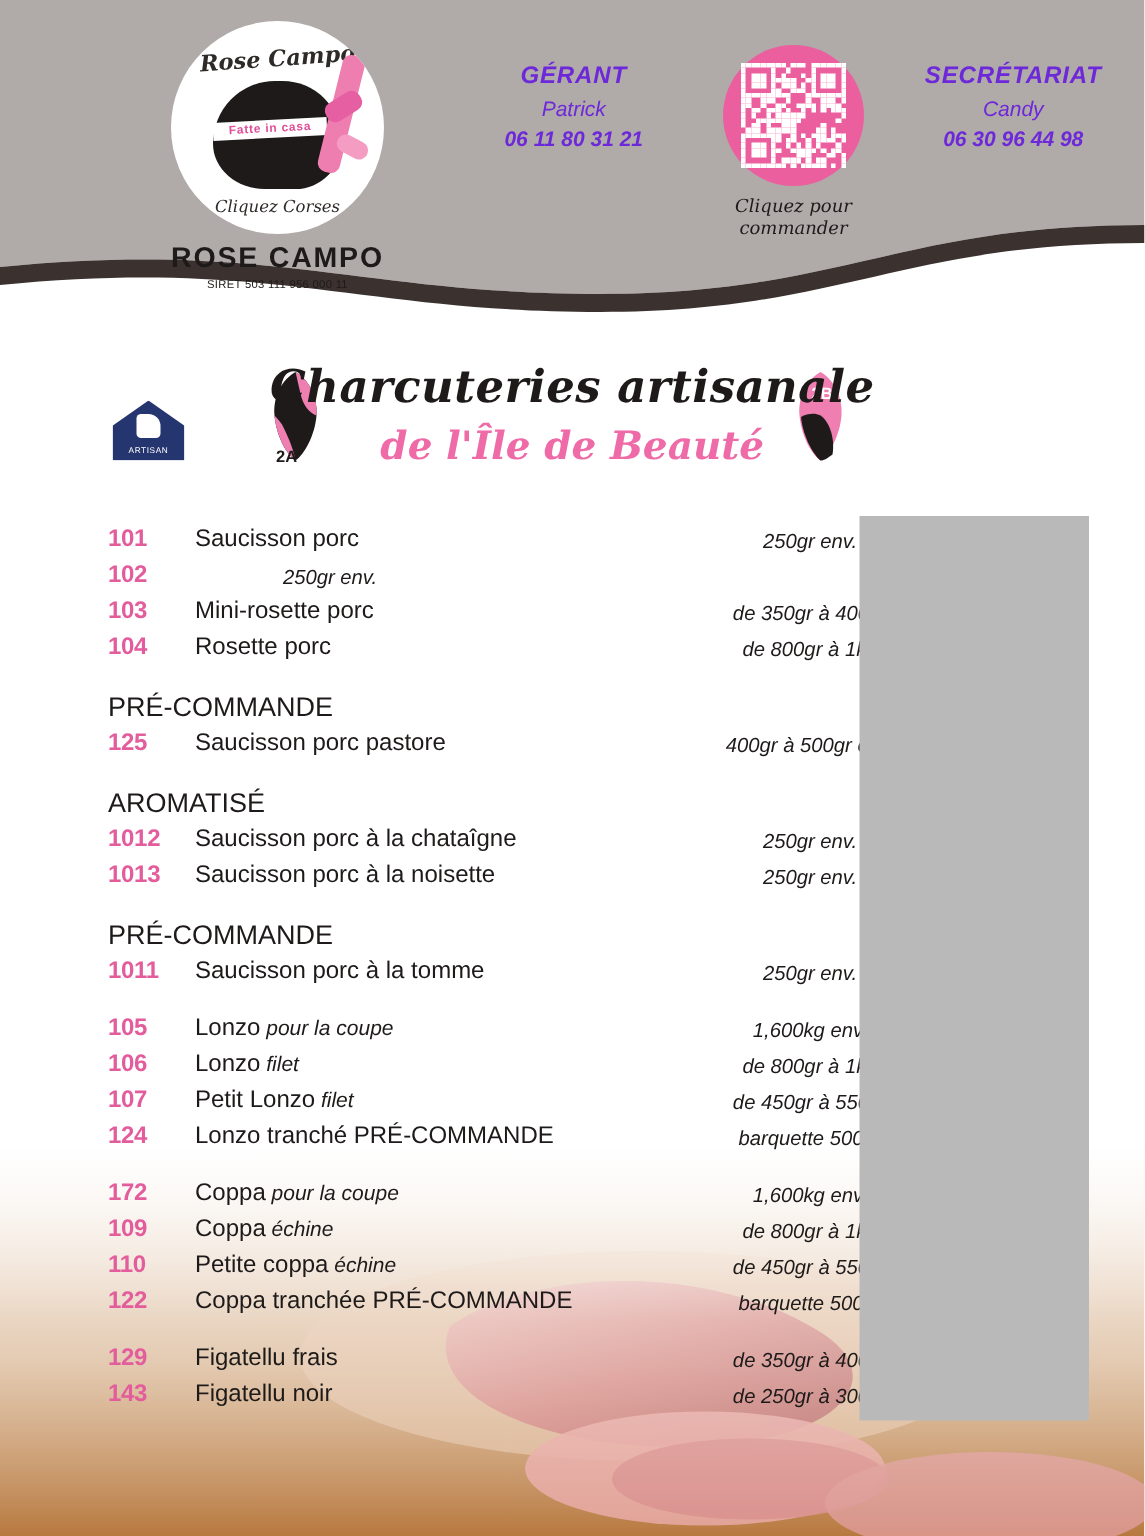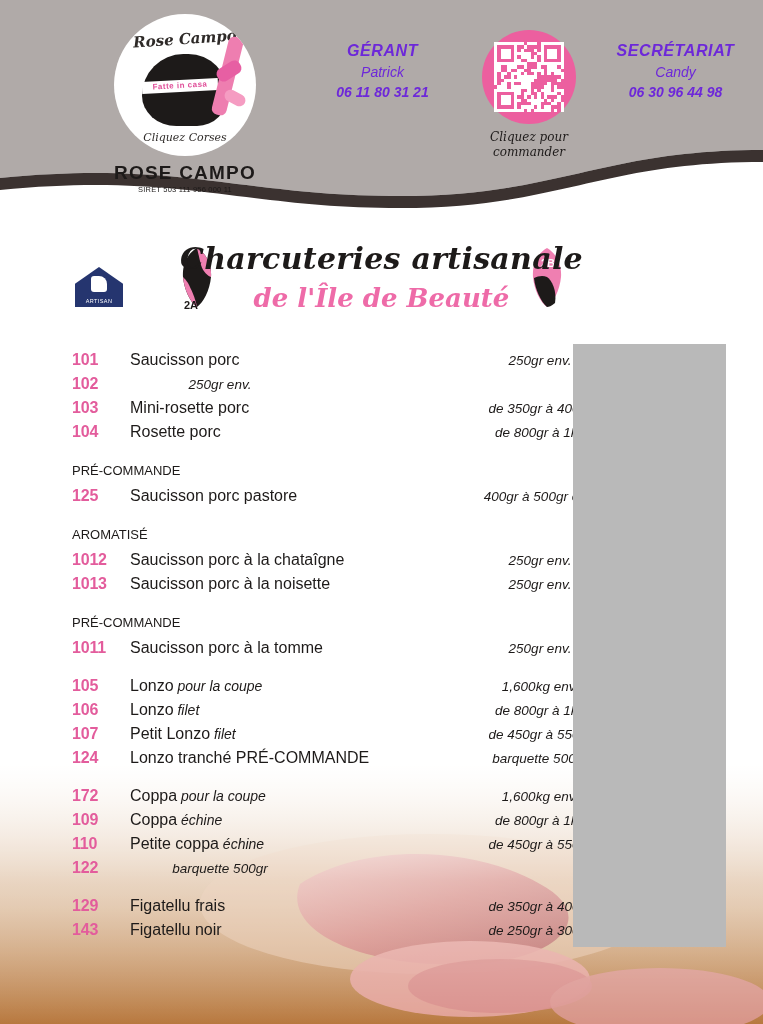--- a/index.html
+++ b/index.html
@@ -294,21 +294,21 @@
   .weight {
     width: 180px;
     text-align: center;
     font-size: 13.5px;
     font-style: italic;
     color: #1d1a19;
     white-space: nowrap;
   }
   .section-label {
     padding-left: 72px;
-    font-size: 13px;
+    font-size: 18px;
     color: #1d1a19;
     height: 26px;
     line-height: 26px;
   }
   .spacer { height: 14px; }
 
   
   .redaction {
     position: absolute;
     left: 573px;
@@ -960,20 +960,21 @@
         <div class="name">Coppa<em> échine</em></div>
         <div class="weight">de 800gr à 1kg</div>
       </div>
       <div class="row">
         <div class="code">110</div>
         <div class="name">Petite coppa<em> échine</em></div>
         <div class="weight">de 450gr à 550gr</div>
       </div>
       <div class="row">
         <div class="code">122</div>
+        <div class="name">Coppa tranchée PRÉ-COMMANDE</div>
         <div class="weight">barquette 500gr</div>
       </div>
     </div>
     <div class="spacer"></div>
     <div class="group">
       <div class="row">
         <div class="code">129</div>
         <div class="name">Figatellu frais</div>
         <div class="weight">de 350gr à 400gr</div>
       </div>

